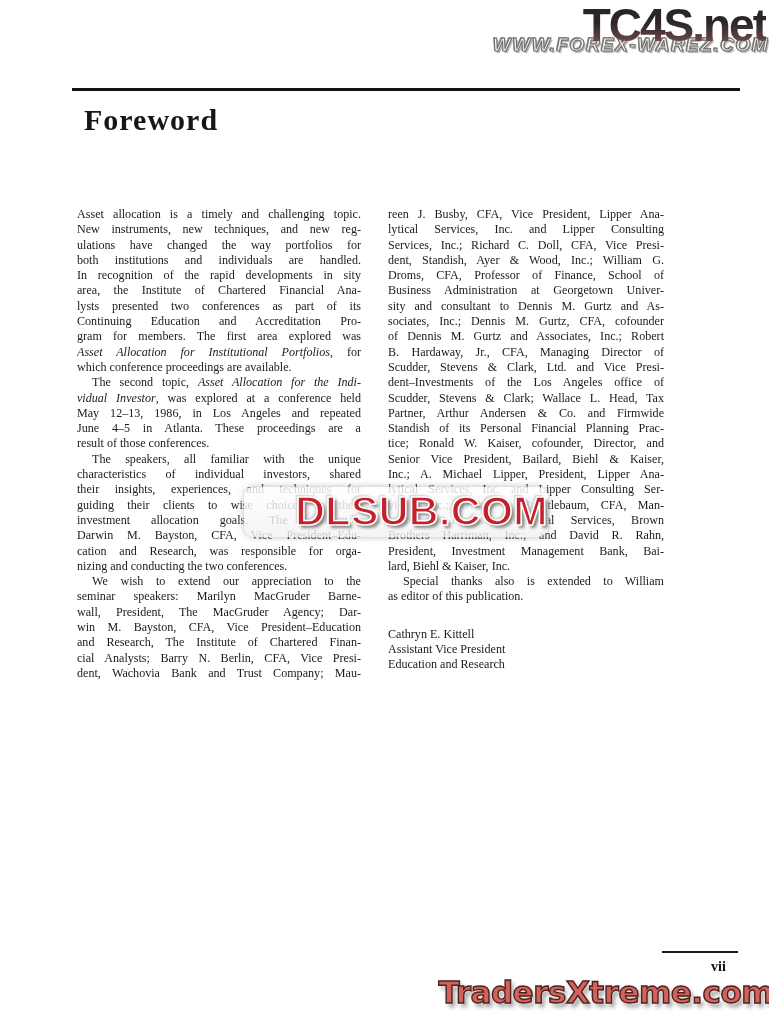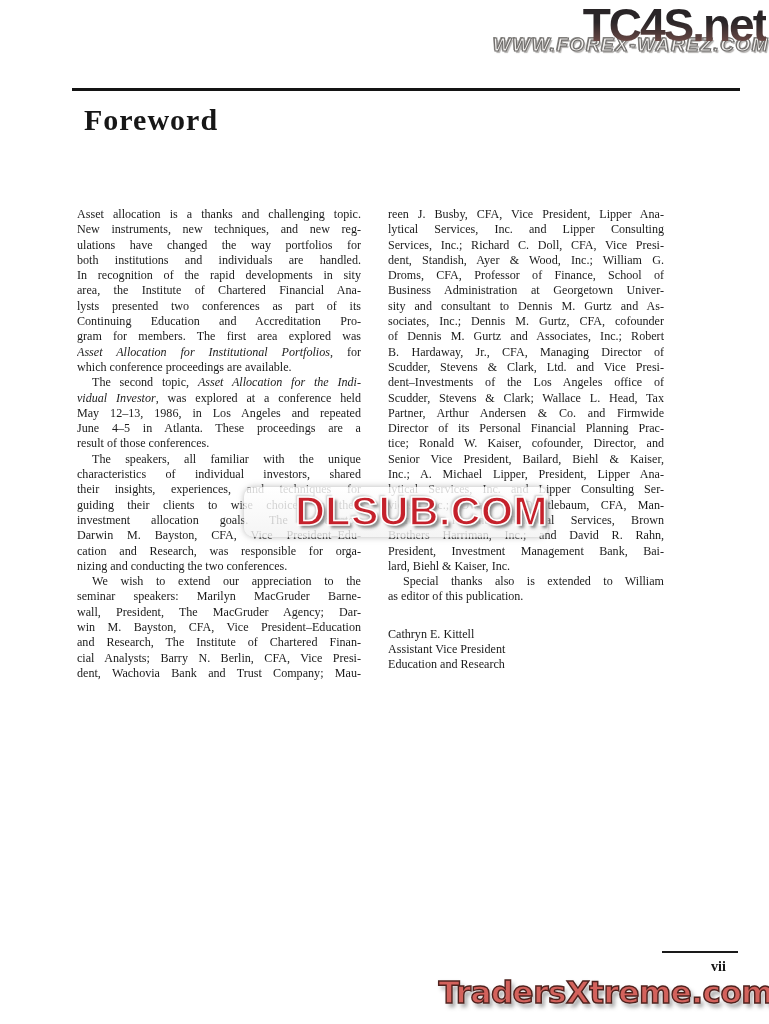--- a/index.html
+++ b/index.html
@@ -92,21 +92,21 @@
 
   <div class="wm-forex">WWW.FOREX-WAREZ.COM</div>
 
   <div class="wm-tc4s">TC4S.net</div>
 
   <div class="rule-top"></div>
 
   <h1 class="heading">Foreword</h1>
 
   <div class="col col-left">
-      <div class="line">Asset allocation is a thanks and challenging topic.</div>
+      <div class="line">Asset allocation is a timely and challenging topic.</div>
       <div class="line">New instruments, new techniques, and new reg-</div>
       <div class="line">ulations have changed the way portfolios for</div>
       <div class="line">both institutions and individuals are handled.</div>
       <div class="line">In recognition of the rapid developments in sity</div>
       <div class="line">area, the Institute of Chartered Financial Ana-</div>
       <div class="line">lysts presented two conferences as part of its</div>
       <div class="line">Continuing Education and Accreditation Pro-</div>
       <div class="line">gram for members. The first area explored was</div>
       <div class="line"><em>Asset Allocation for Institutional Portfolios</em>, for</div>
       <div class="line end">which conference proceedings are available.</div>
@@ -139,21 +139,21 @@
       <div class="line">Droms, CFA, Professor of Finance, School of</div>
       <div class="line">Business Administration at Georgetown Univer-</div>
       <div class="line">sity and consultant to Dennis M. Gurtz and As-</div>
       <div class="line">sociates, Inc.; Dennis M. Gurtz, CFA, cofounder</div>
       <div class="line">of Dennis M. Gurtz and Associates, Inc.; Robert</div>
       <div class="line">B. Hardaway, Jr., CFA, Managing Director of</div>
       <div class="line">Scudder, Stevens &amp; Clark, Ltd. and Vice Presi-</div>
       <div class="line">dent–Investments of the Los Angeles office of</div>
       <div class="line">Scudder, Stevens &amp; Clark; Wallace L. Head, Tax</div>
       <div class="line">Partner, Arthur Andersen &amp; Co. and Firmwide</div>
-      <div class="line">Director of its Personal Financial Planning Prac-</div>
+      <div class="line">Standish of its Personal Financial Planning Prac-</div>
       <div class="line">tice; Ronald W. Kaiser, cofounder, Director, and</div>
       <div class="line">Senior Vice President, Bailard, Biehl &amp; Kaiser,</div>
       <div class="line">Inc.; A. Michael Lipper, President, Lipper Ana-</div>
       <div class="line">lytical Services, Inc. and Lipper Consulting Ser-</div>
       <div class="line">vices, Inc.; Owen G. Quattlebaum, CFA, Man-</div>
       <div class="line">ager of Personal Financial Services, Brown</div>
       <div class="line">Brothers Harriman, Inc.; and David R. Rahn,</div>
       <div class="line">President, Investment Management Bank, Bai-</div>
       <div class="line end">lard, Biehl &amp; Kaiser, Inc.</div>
       <div class="line ind">Special thanks also is extended to William</div>

